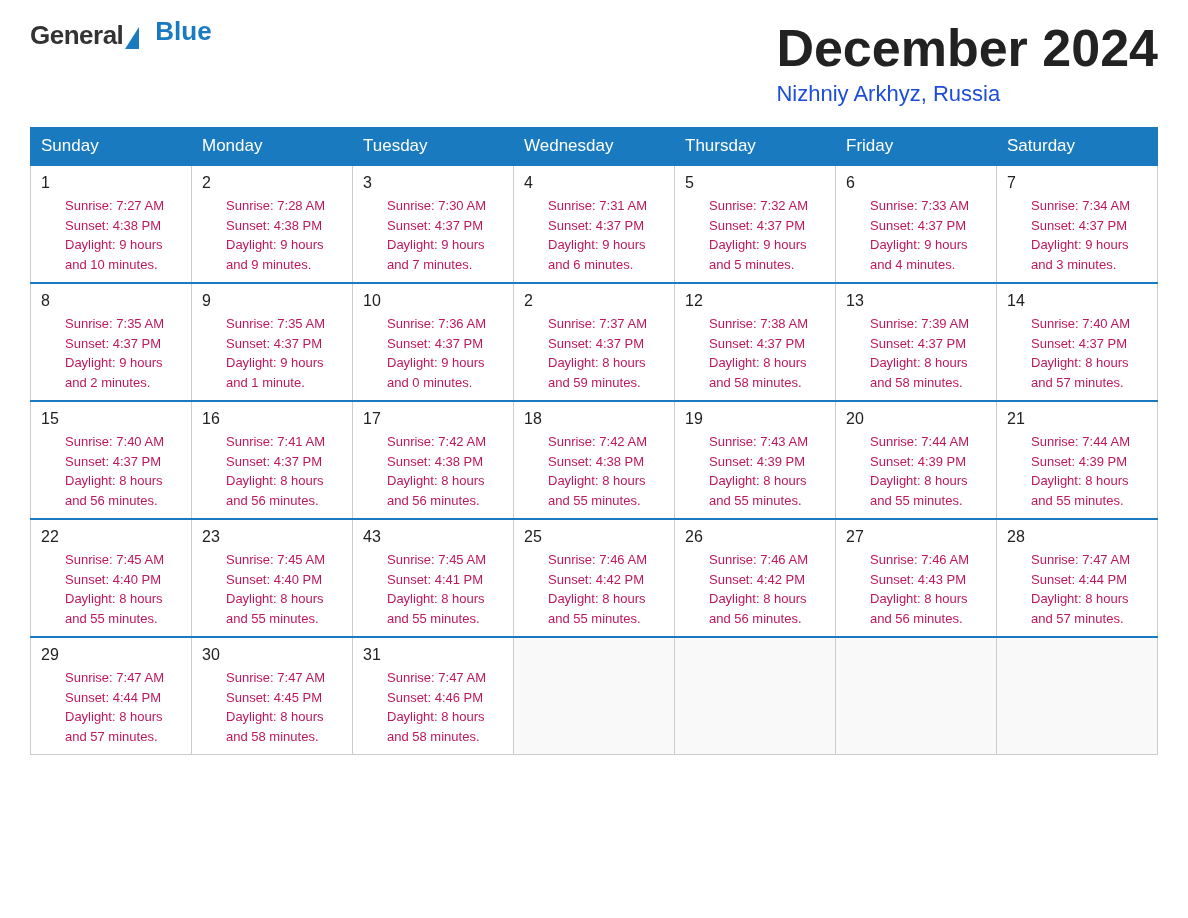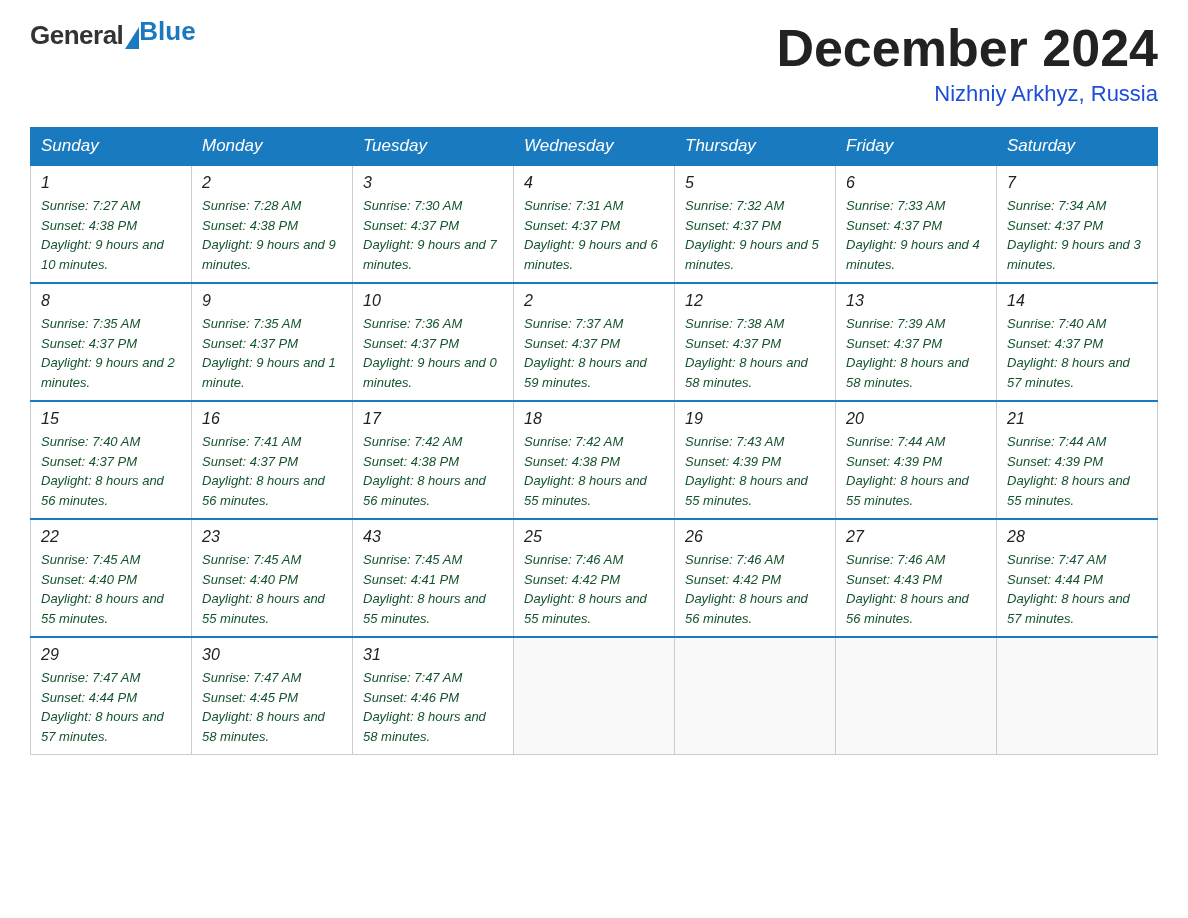--- a/index.html
+++ b/index.html
@@ -37,41 +37,40 @@
       border-right: 0px solid transparent;
       border-bottom: 22px solid #1a7abf;
       margin-left: 2px;
       margin-top: 4px;
     }
     .logo-blue {
       font-size: 26px;
       font-weight: bold;
       color: #1a7abf;
       margin-top: -4px;
-      margin-left: 0;
+      margin-left: 16px;
     }
     .title-section {
-      text-align: right;
+      text-align: left;
     }
     .month-title {
       font-size: 52px;
       font-weight: bold;
       color: #222;
       line-height: 1.1;
     }
     .location {
       font-size: 22px;
       color: #1d4ed8;
       margin-top: 4px;
     }
     .calendar {
       width: 100%;
       border-collapse: collapse;
       border: 1px solid #1a7abf;
-      font-style: italic;
     }
     .calendar th {
       background: #1a7abf;
       color: #ffffff;
       font-size: 17px;
       font-weight: normal;
       padding: 8px 10px;
       text-align: left;
       border: 1px solid #1a7abf;
     }
@@ -88,21 +87,22 @@
     .day-num {
       font-size: 16px;
       font-weight: normal;
       color: #222;
       display: block;
       margin-bottom: 4px;
     }
     .day-info {
       font-size: 13px;
       line-height: 1.5;
-      color: #14532d;
+      color: #be185d;
+      margin-left: 24px;
     }
     .empty-cell {
       background: #f9f9f9;
     }
   </style>
 </head>
 <body>
 
 <div class="header">
   <div class="logo">

